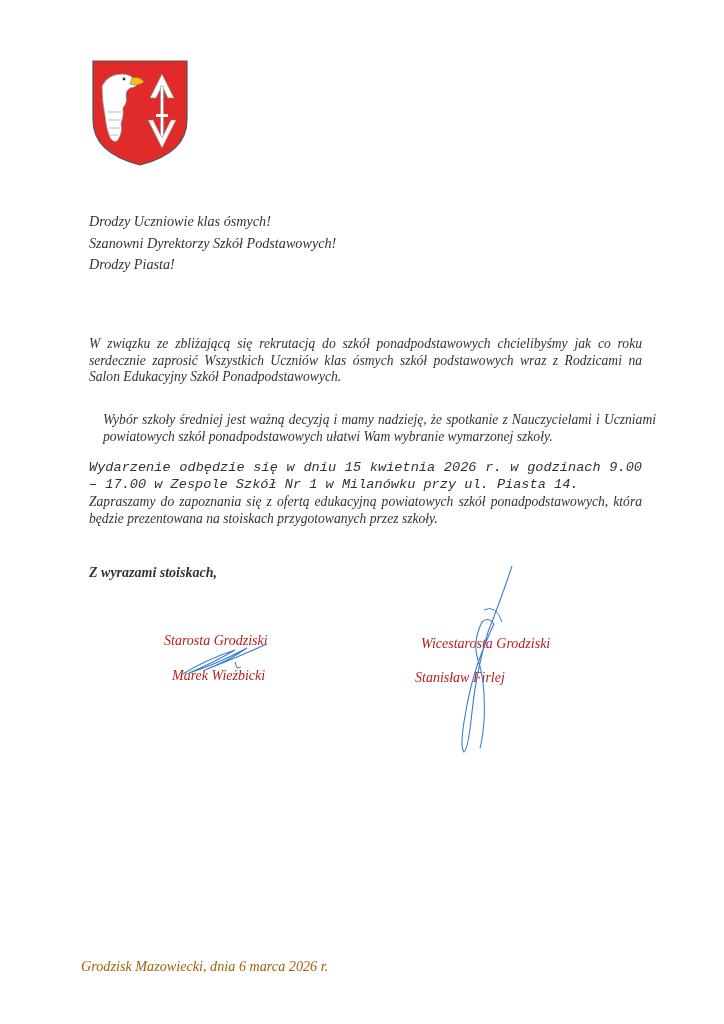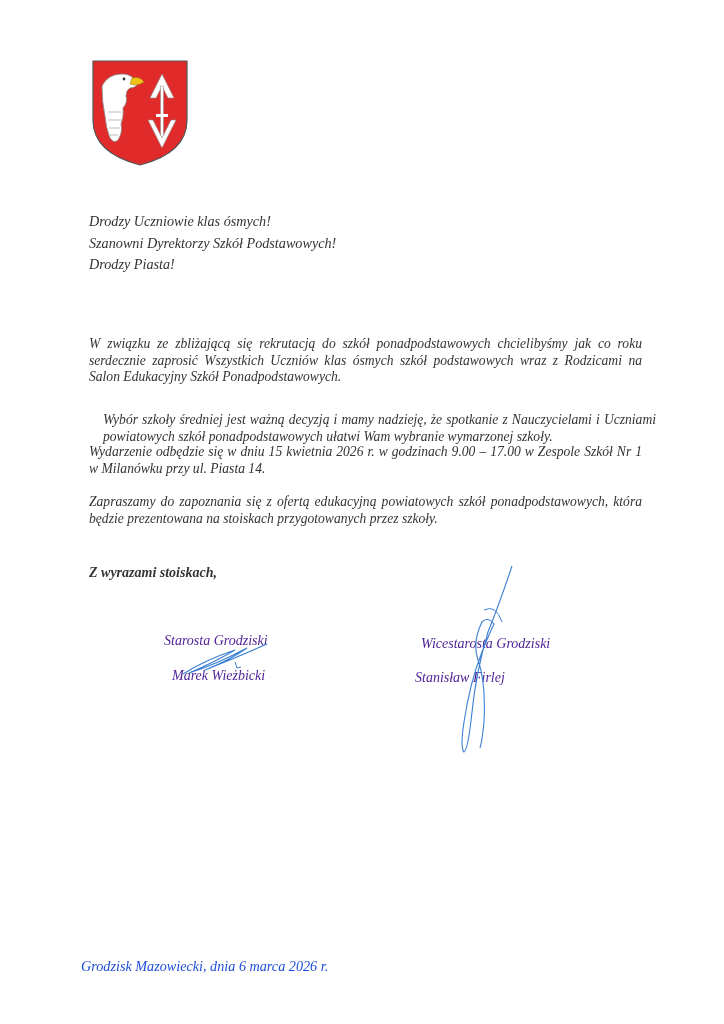--- a/index.html
+++ b/index.html
@@ -7,29 +7,29 @@
          font-family: "Liberation Serif", "DejaVu Serif", serif; color: #2b2b2b; }
   .page { position: absolute; left: 0; top: 0; width: 724px; height: 1024px; }
   .crest { position: absolute; left: 90px; top: 58px; width: 100px; height: 110px; }
   .it { font-style: italic; }
   .greetings { position: absolute; left: 89px; top: 211px; font-size: 14.2px; line-height: 21.5px; color: #333; }
   .greetings div { white-space: nowrap; }
   .para { position: absolute; left: 89px; width: 553px; font-size: 13.6px; line-height: 16.5px;
           text-align: justify; text-align-last: left; color: #333; }
   .p1 { top: 322px; margin-top: 14px; }
   .p2 { top: 412px; margin-left: 14px; }
-  .p3 { top: 444px; }
+  .p3 { top: 460px; font-family: Liberation Mono, monospace; }
   .p4 { top: 494px; }
   .closing { position: absolute; left: 89px; top: 565px; font-size: 14px; font-weight: bold; color: #333; }
-  .sig { position: absolute; font-size: 14px; color: #4c1d95; white-space: nowrap; }
+  .sig { position: absolute; font-size: 14px; color: #b91c1c; white-space: nowrap; }
   .s1-title { left: 164px; top: 633px; }
   .s1-name  { left: 172px; top: 668px; }
   .s2-title { left: 421px; top: 636px; }
   .s2-name  { left: 415px; top: 670px; }
-  .date { position: absolute; left: 81px; top: 958px; font-size: 14.2px; color: #1d4ed8; }
+  .date { position: absolute; left: 81px; top: 958px; font-size: 14.2px; color: #a16207; }
   .scrawl { position: absolute; pointer-events: none; }
 </style>
 </head>
 <body>
 
 <div class="page">
 
   <svg class="crest" viewBox="0 0 100 110">
     <path d="M3 3 H97 V62 Q97 95 50 107 Q3 95 3 62 Z" fill="#e12a2a" stroke="#555" stroke-width="1.2"></path>
 

